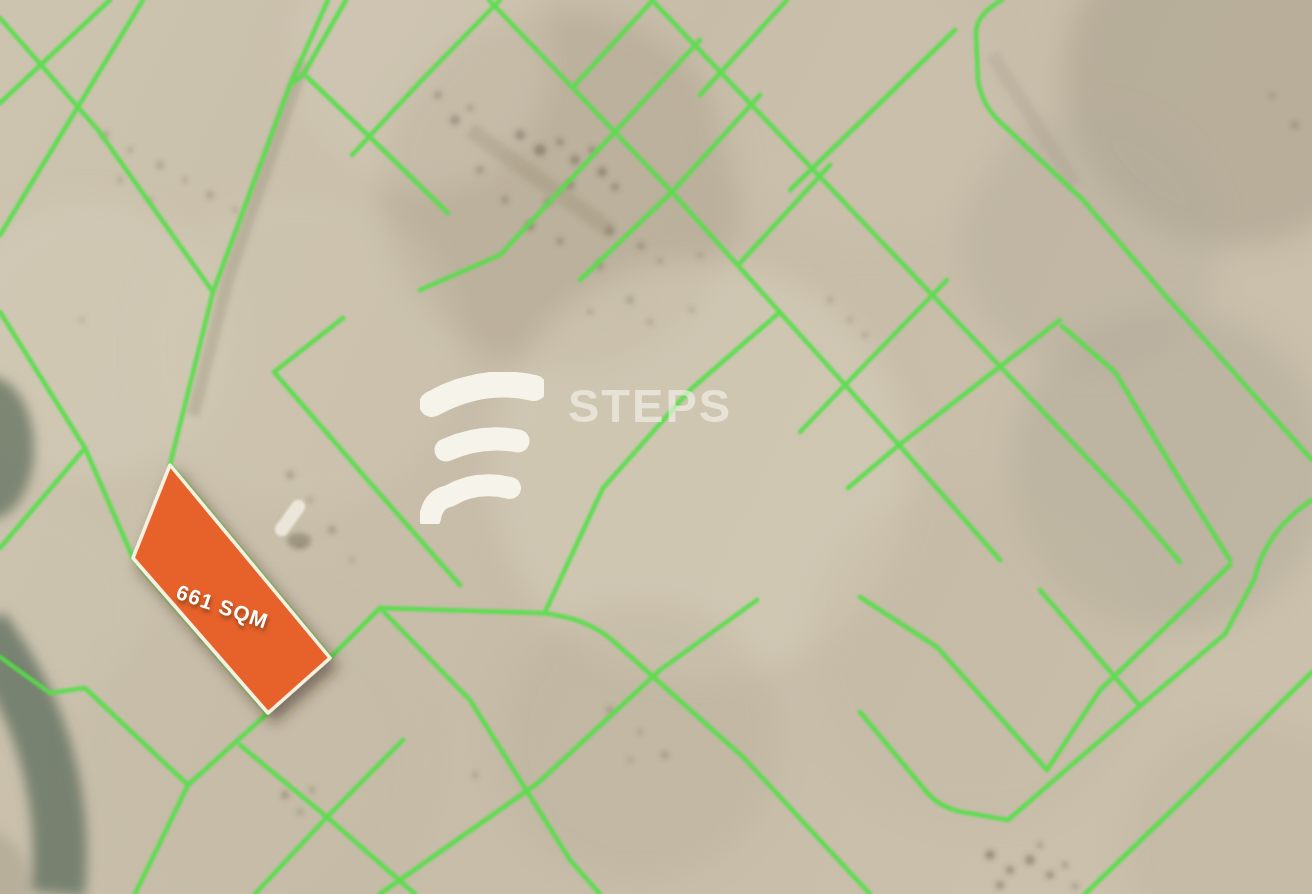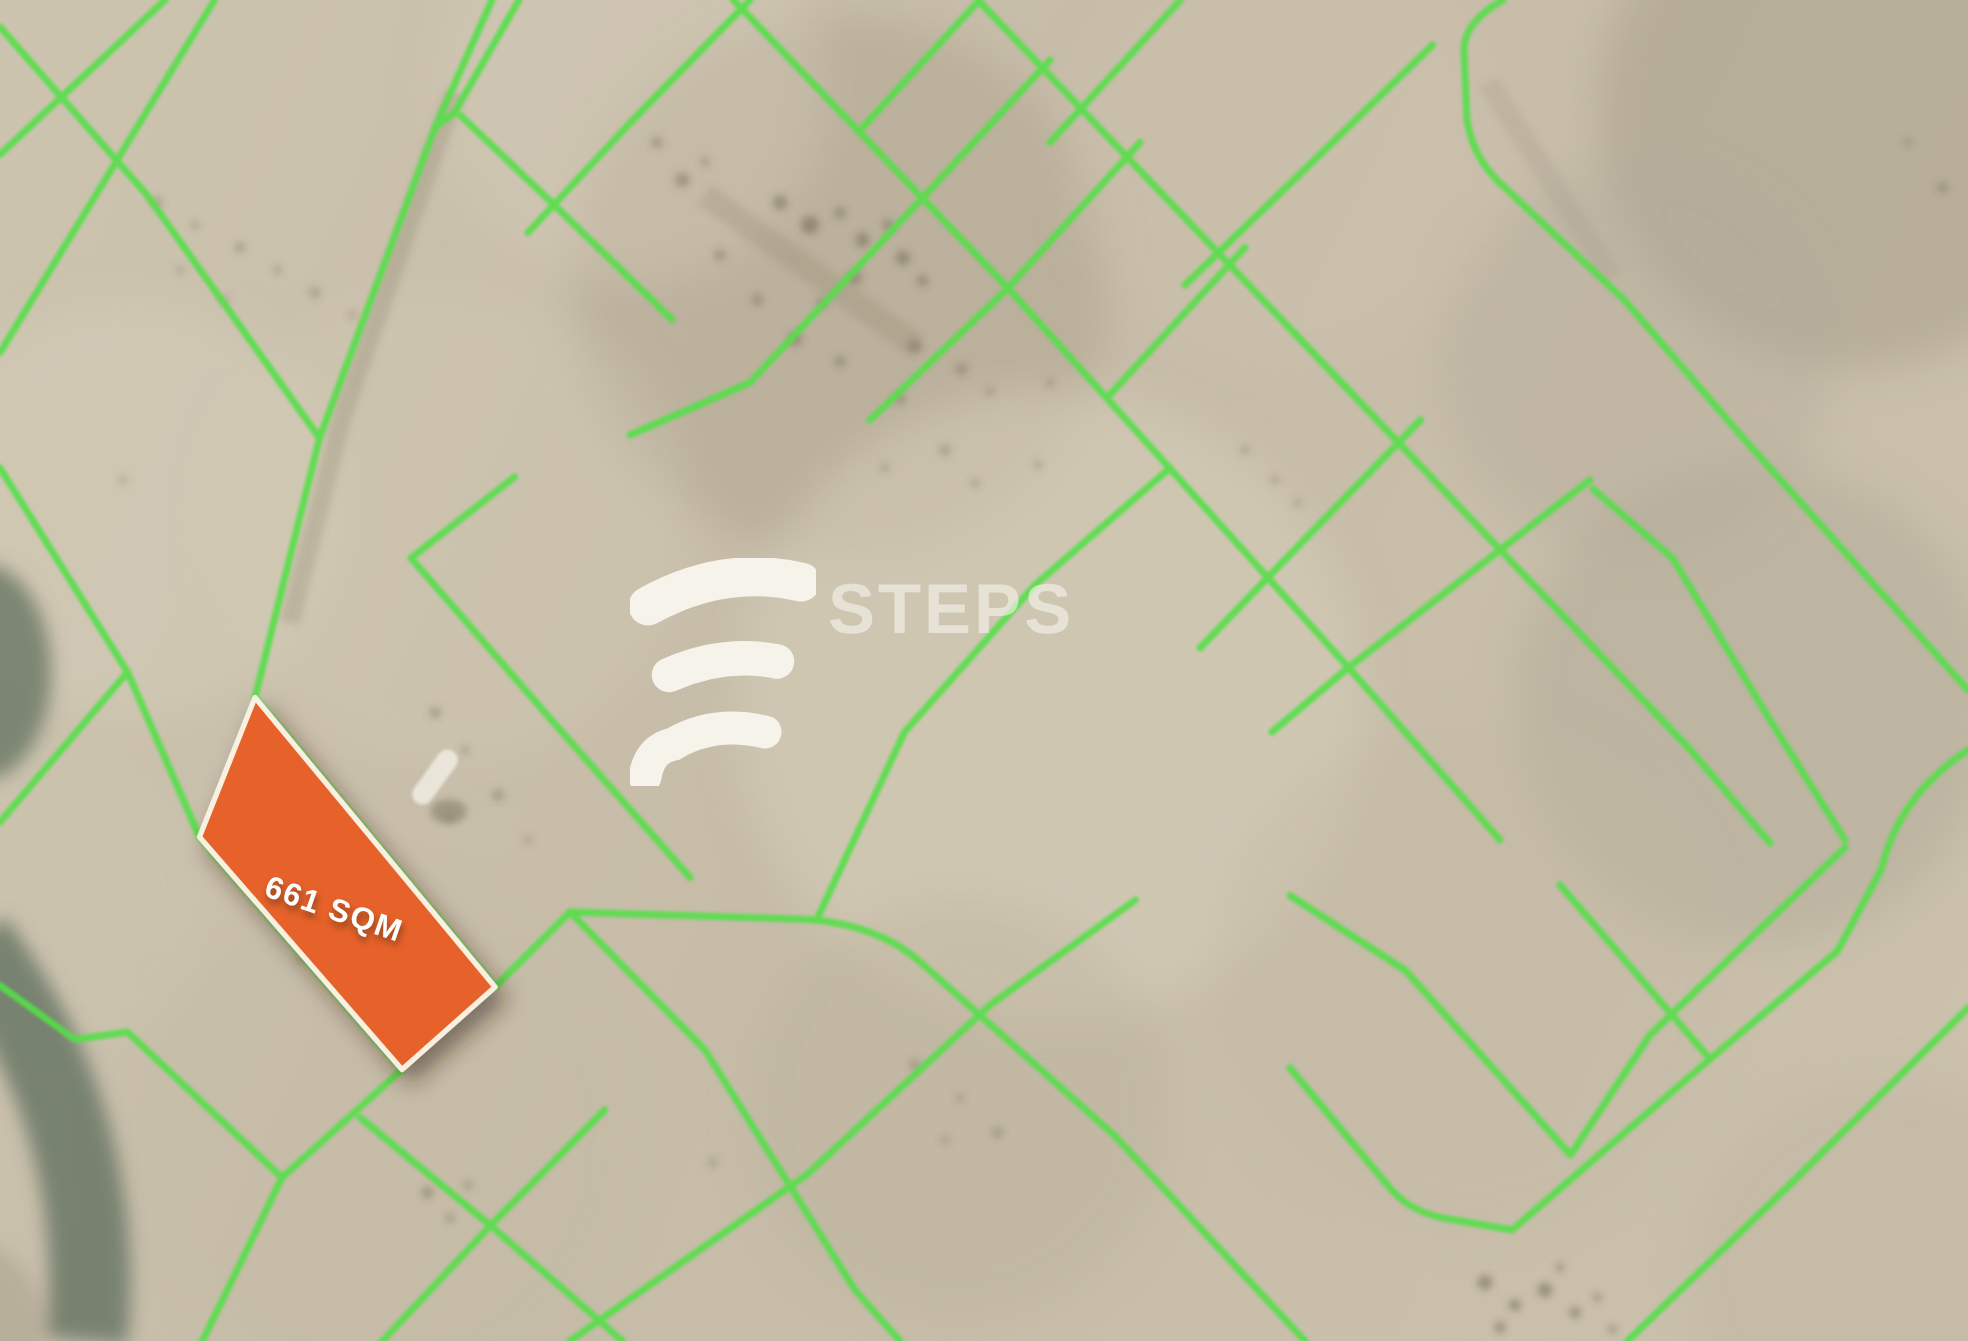--- a/index.html
+++ b/index.html
@@ -23,21 +23,21 @@
     text-shadow:2px 3px 4px rgba(70,45,15,.55);
     white-space:nowrap;
   }
   .watermark{
     position:absolute;left:420px;top:372px;
     display:flex;align-items:flex-start;
     color:rgba(246,243,235,.62);
     pointer-events:none;
   }
   .wm-mark{width:124px;height:152px;flex:0 0 auto;}
-  .wm-text{margin-left:8px;display:flex;flex-direction:column;}
+  .wm-text{margin-left:24px;display:flex;flex-direction:column;}
   .wm-line1{font-size:47px;font-weight:bold;letter-spacing:2px;line-height:1;margin-top:10px;}
   .wm-line2{font-size:46px;font-weight:bold;letter-spacing:1px;line-height:1;margin-top:3px;}
   .wm-tagline{font-size:13.5px;font-weight:normal;letter-spacing:9.2px;margin-top:9px;opacity:.85;white-space:nowrap;}
 </style>
 </head>
 <body>
 
 <div class="stage">
 
   <svg class="map" width="1312" height="894" viewBox="0 0 1312 894">

